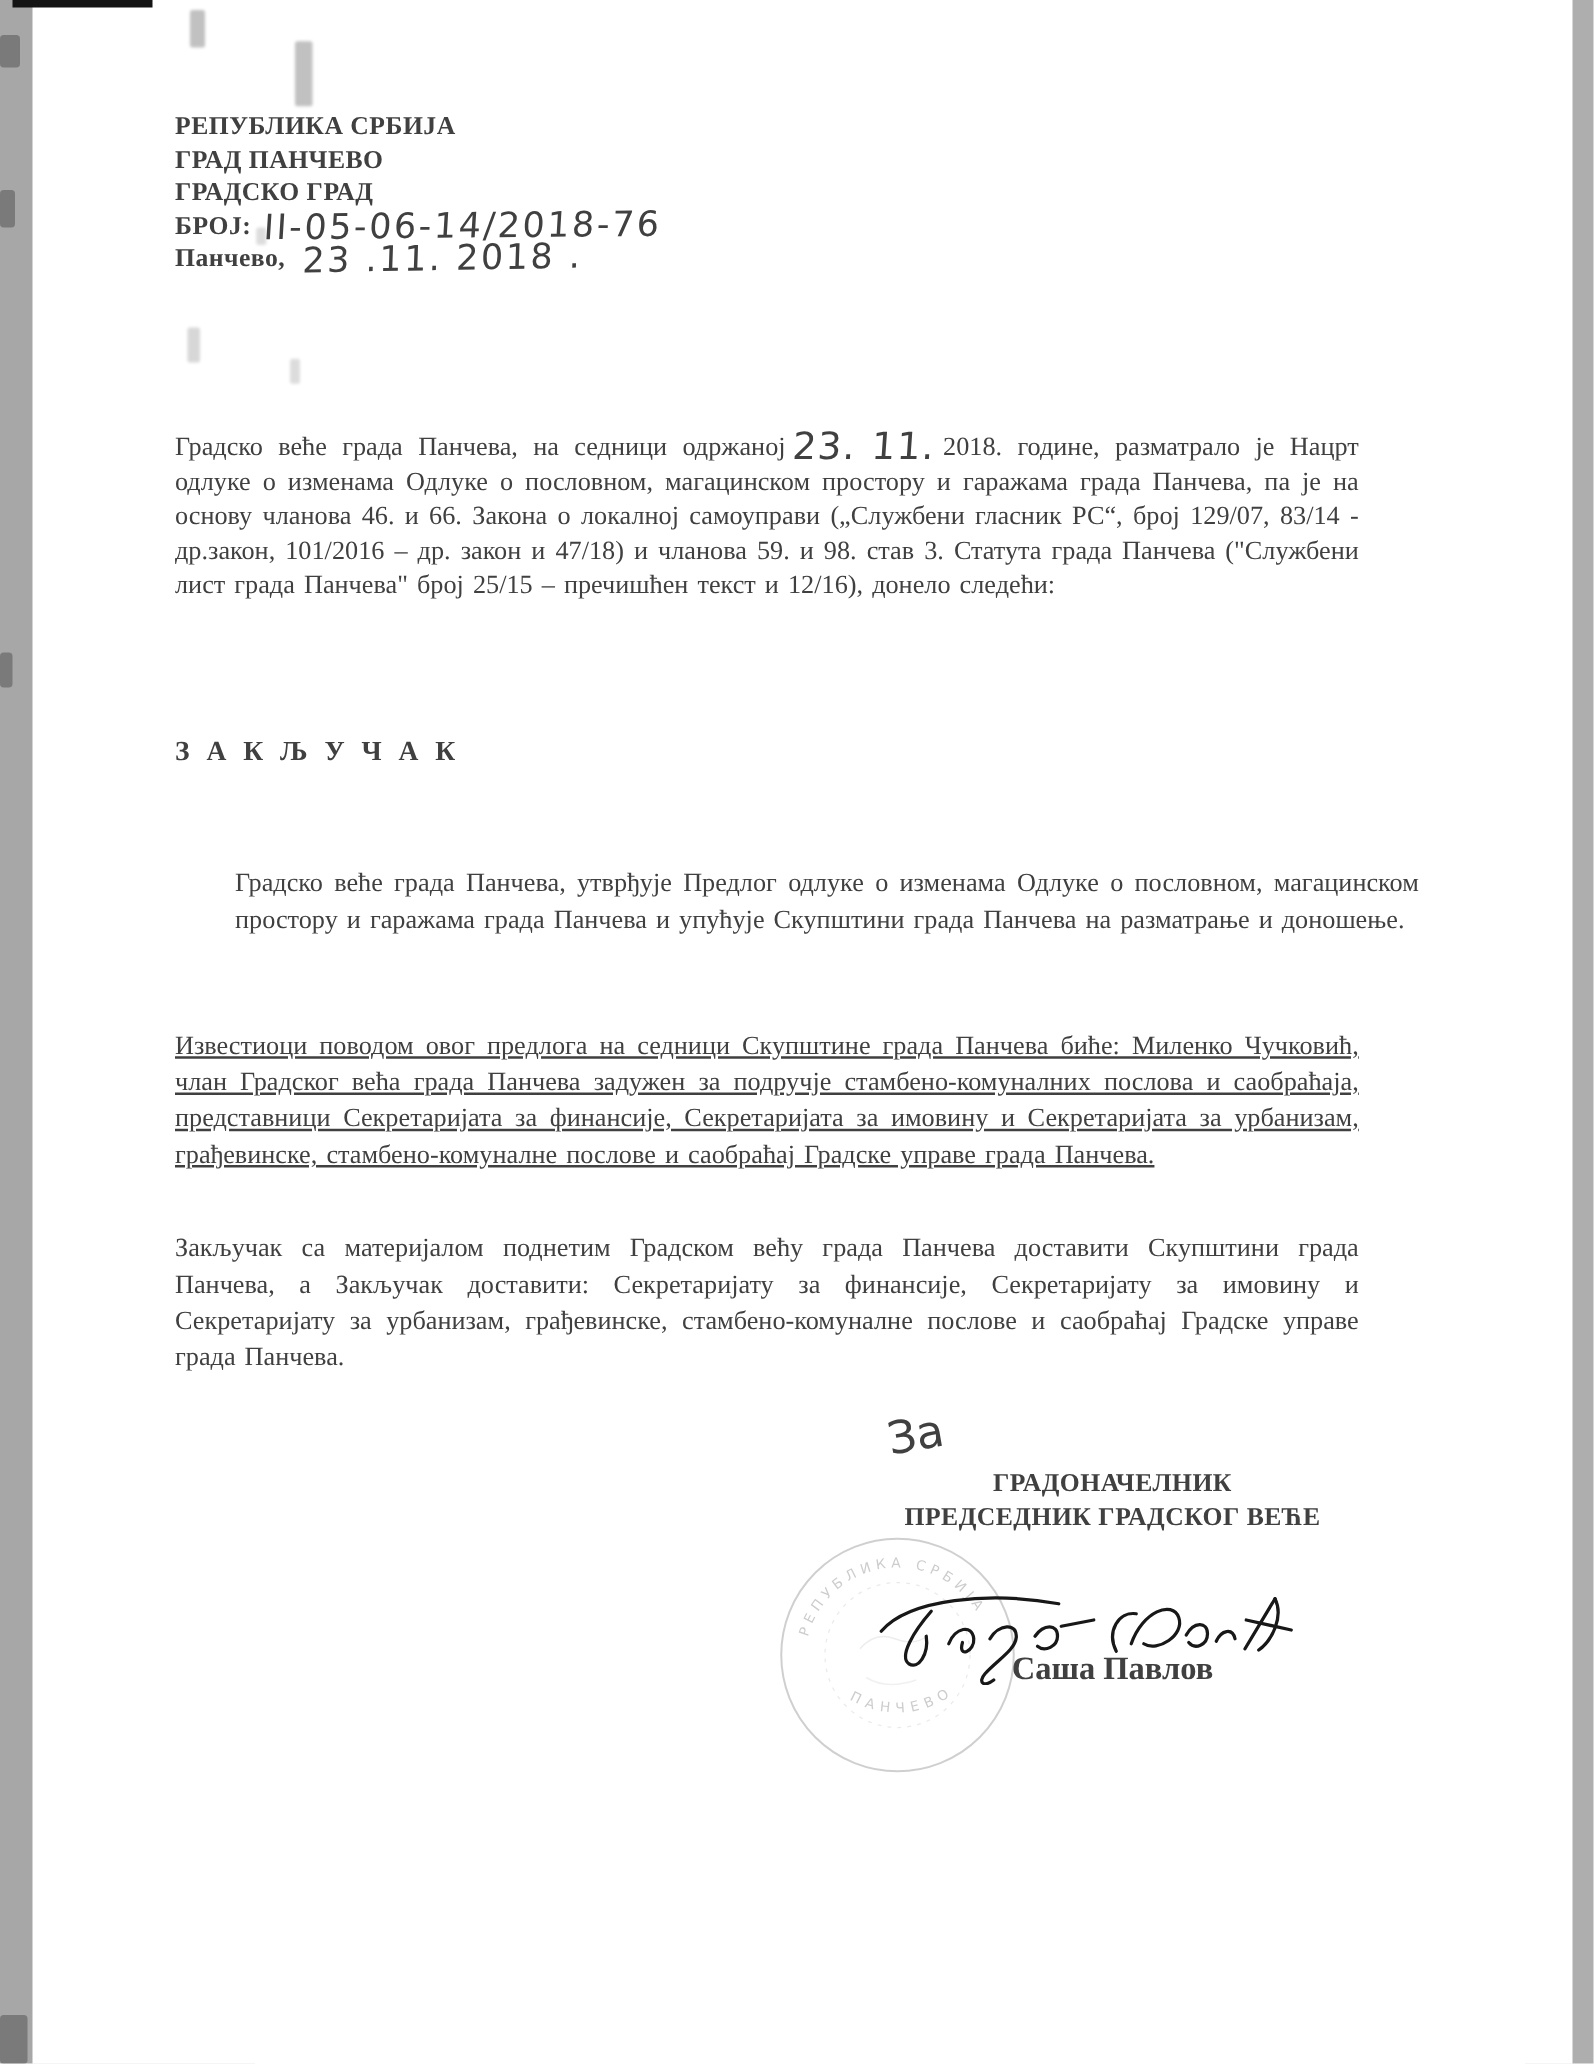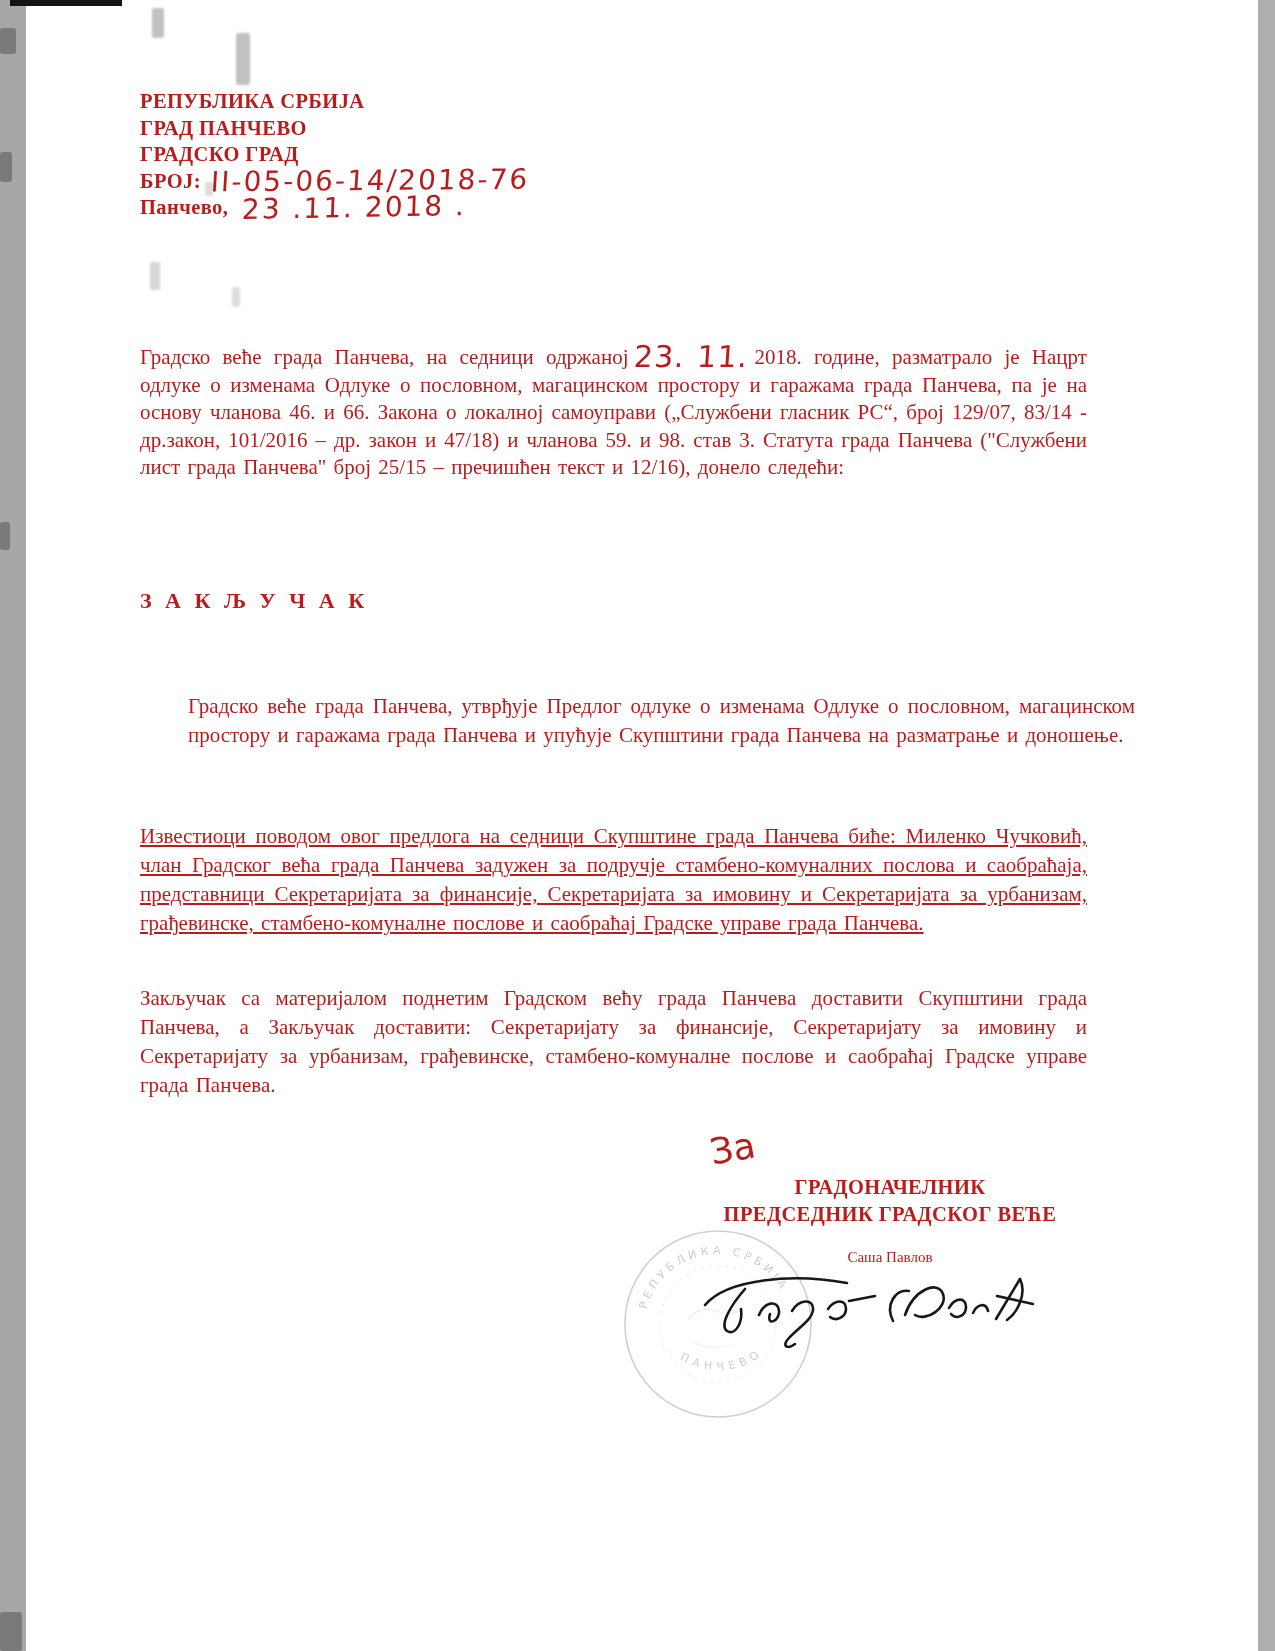--- a/index.html
+++ b/index.html
@@ -1,35 +1,35 @@
 <!DOCTYPE html>
 <html><head>
 <meta charset="utf-8">
 <style>
   html,body { margin:0; padding:0; background:#e8e8e8; }
   .page {
     position:relative;
     width:1275px; height:1651px;
     background:#ffffff;
     font-family:"Liberation Serif","DejaVu Serif",serif;
-    color:#b91c1c;
+    color:#404040;
     overflow:hidden;
   }
 
   
   .edge-left  { position:absolute; left:0; top:0; width:26px; height:1651px; background:#a7a7a7; }
   .edge-right { position:absolute; right:0; top:0; width:17px; height:1651px; background:#aeaeae; }
   .edge-blob  { position:absolute; background:#555; opacity:.55; border-radius:3px; }
   .top-bar    { position:absolute; left:10px; top:0; width:112px; height:6px; background:#141414; }
   .smudge     { position:absolute; background:#8f8f8f; opacity:.55; filter:blur(1.2px); border-radius:2px; }
 
   
   .header-block { position:absolute; left:140px; top:88px; font-weight:bold; font-size:20.5px; line-height:26.5px; letter-spacing:.4px; }
   .header-row   { white-space:nowrap; }
-  .num-row, .date-row { display:flex; align-items:flex-end; }
+  .num-row, .date-row { display:flex; align-items:center; }
 
   .hand {
     font-family:"DejaVu Sans",sans-serif;
     font-weight:500;
     letter-spacing:2px;
   }
   .hand-number {
     font-size:28px; line-height:26px;
     display:inline-block;
     transform:skewX(-4deg) rotate(-.5deg);
@@ -73,22 +73,22 @@
     font-size:36px; transform:rotate(-10deg);
     letter-spacing:0;
   }
   .sig-titles {
     position:absolute; left:705px; top:1174px; width:370px;
     text-align:center; font-weight:bold; font-size:20.5px; line-height:27px;
     letter-spacing:.4px;
     font-family:Liberation Serif, serif;
   }
   .sig-name {
-    position:absolute; left:705px; top:1249px; width:370px;
-    text-align:center; font-weight:normal; font-size:15px;
+    position:absolute; left:705px; top:1320px; width:370px;
+    text-align:center; font-weight:bold; font-size:26px;
   }
   .sig-scribble { position:absolute; left:697px; top:1263px; }
   .stamp-svg { position:absolute; left:618px; top:1224px; opacity:.6; }
 </style>
 </head>
 <body>
 
 <div class="page">
 
   <div class="edge-left"></div>

